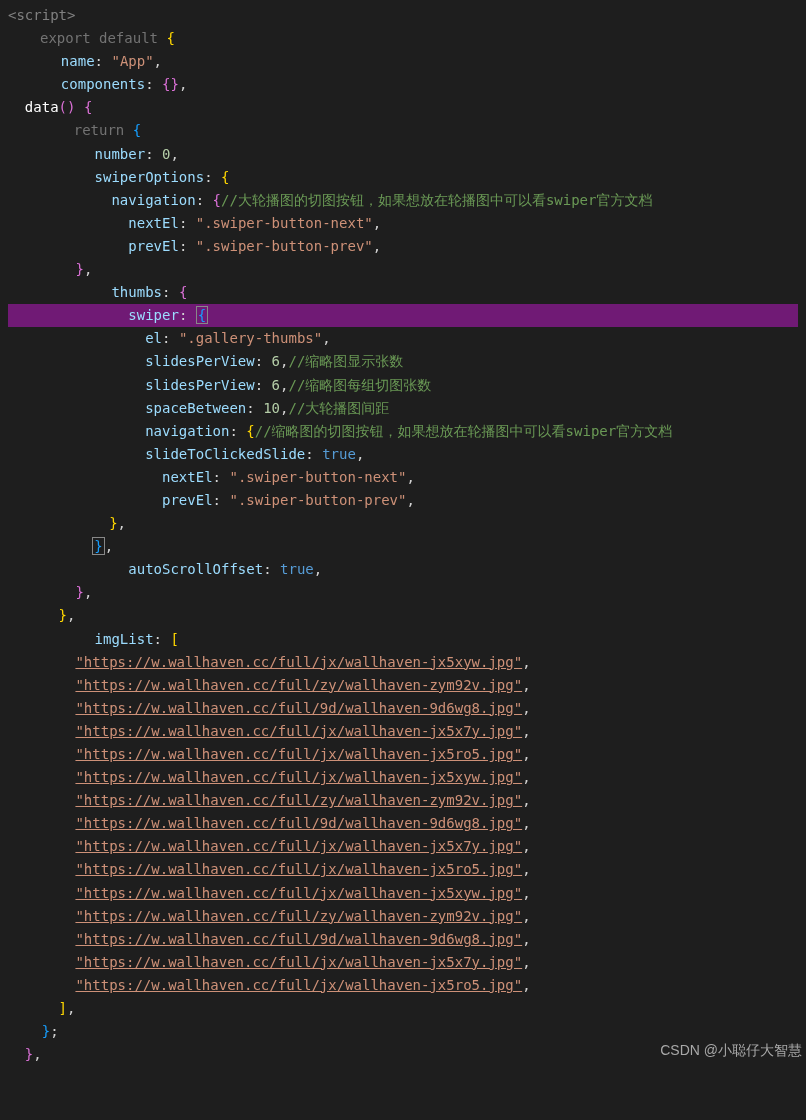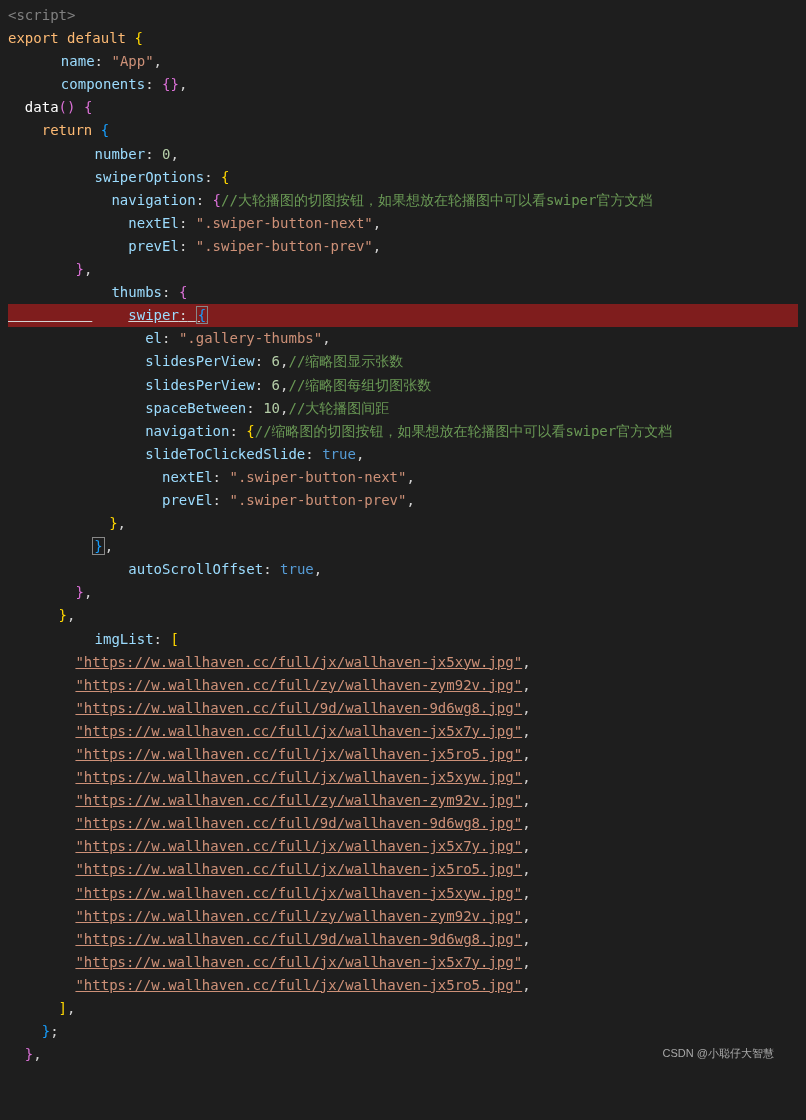--- a/index.html
+++ b/index.html
@@ -7,40 +7,40 @@
   background: #1e1e1e;
   font-family: 'Consolas', 'Monaco', monospace;
   font-size: 14px;
   line-height: 1.65;
   color: #d4d4d4;
   padding: 4px 8px;
   width: 806px;
   position: relative;
 }
 .line { white-space: pre; }
-.highlight-line { background: #7f1d1d; text-decoration: underline; }
+.highlight-line { background: #701a75; }
 .tag { color: #808080; }
-.keyword { color: #fdba74; }
+.keyword { color: #737373; margin-left: 32px; }
 .property { color: #9cdcfe; margin-left: 36px; }
 .string { color: #ce9178; }
 .number { color: #b5cea8; }
 .brace { color: #ffd700; }
 .brace2 { color: #da70d6; }
 .brace3 { color: #179fff; }
 .boolean { color: #569cd6; }
 .punct { color: #d4d4d4; }
 .func { color: #ffffff; }
 .comment { color: #6a9955; }
 .url { color: #ce9178; text-decoration: underline; }
 .watermark {
   position: absolute;
   bottom: 8px;
-  right: 32px;
+  right: 4px;
   color: #a8a8a8;
-  font-size: 11px;
+  font-size: 14px;
   font-family: sans-serif;
 }
 .box-brace {
   border: 1px solid #888;
   padding: 0 1px;
 }
 </style>
 </head>
 <body>
 

